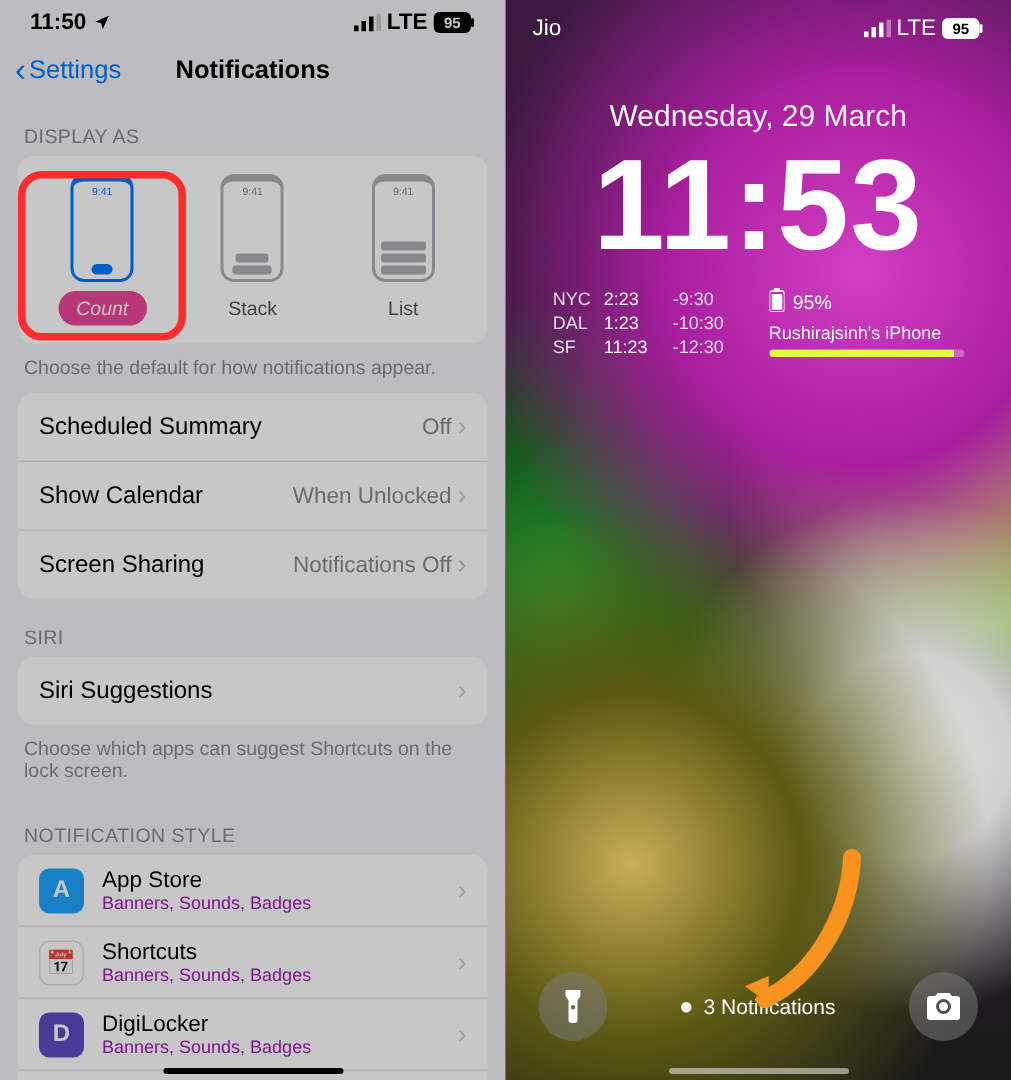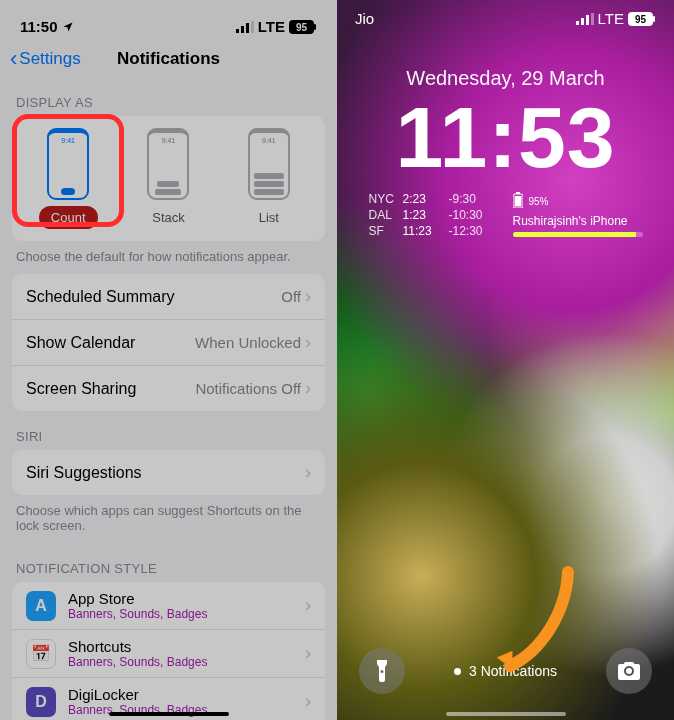--- a/index.html
+++ b/index.html
@@ -1,40 +1,40 @@
 <!DOCTYPE html>
 <html><head>
 <meta charset="utf-8">
 <style>
   * { box-sizing: border-box; margin: 0; padding: 0; }
   body { font-family: -apple-system, Helvetica, Arial, sans-serif; background: #fff; width: 674px; height: 720px; display: flex; }
   .phone { width: 337px; height: 720px; position: relative; overflow: hidden; }
   
   .left { background: #f2f2f7; }
   .dim { position: absolute; inset: 0; background: rgba(0,0,0,0.22); z-index: 5; pointer-events: none; }
-  .status-bar { display: flex; justify-content: space-between; align-items: center; padding: 18px 20px 6px; font-size: 15px; font-weight: 600; }
+  .status-bar { display: flex; justify-content: space-between; align-items: center; padding: 6px 20px 6px; font-size: 15px; font-weight: 600; }
   .status-left { display: flex; align-items: center; gap: 4px; }
   .status-right { display: flex; align-items: center; gap: 4px; }
   .sb-icon svg { display: block; }
   .nav-bar { display: flex; align-items: center; padding: 6px 10px; height: 36px; position: relative; }
   .back { color: #007aff; display: flex; align-items: center; font-size: 17px; }
   .back span.chev { font-size: 22px; margin-right: 2px; line-height: 1; }
   .nav-title { position: absolute; left: 50%; transform: translateX(-50%); font-size: 17px; font-weight: 600; }
   .sect-head { padding: 18px 16px 6px; font-size: 13px; color: #8a8a8e; text-transform: uppercase; letter-spacing: .3px; }
   .card { background: #fff; margin: 0 12px; border-radius: 10px; }
   .display-card { display: flex; padding: 12px 6px 12px; }
   .disp-opt { flex: 1; display: flex; flex-direction: column; align-items: center; gap: 6px; cursor: pointer; }
   .mini-phone { width: 42px; height: 72px; border: 2px solid #b0b0b5; border-top-width: 5px; border-radius: 9px; background: #fff; display: flex; flex-direction: column; align-items: center; justify-content: flex-end; padding-bottom: 3px; gap: 2px; position: relative; }
   .mini-phone.sel { border-color: #007aff; }
   .mini-time { font-size: 7px; color: #888; position: absolute; top: 4px; }
   .mini-phone.sel .mini-time { color: #007aff; }
   .bar-n { width: 30px; height: 6px; background: #b0b0b5; border-radius: 2px; }
   .count-dot { width: 14px; height: 7px; background: #007aff; border-radius: 4px; }
   .pill { padding: 4px 12px; border-radius: 12px; font-size: 13px; }
-  .pill.on { background: #b91c1c; color: #fff; }
+  .pill.on { background: #ec4899; color: #fff; font-style: italic; }
   .pill.off { color: #555; }
   .hint { padding: 8px 16px 10px; font-size: 13px; color: #8a8a8e; }
   .row { display: flex; justify-content: space-between; align-items: center; padding: 12px 14px; border-bottom: .5px solid #e5e5ea; font-size: 16px; cursor: pointer; }
   .row:last-child { border-bottom: none; }
   .row .val { color: #8a8a8e; display: flex; align-items: center; gap: 4px; font-size: 15px; }
   .chev-r { color: #c7c7cc; font-size: 18px; }
   .style-row { display: flex; align-items: center; padding: 8px 14px; border-bottom: .5px solid #e5e5ea; cursor: pointer; }
   .style-row:last-child { border-bottom: none; }
   .app-ic { width: 30px; height: 30px; border-radius: 7px; margin-right: 12px; display: flex; align-items: center; justify-content: center; color:#fff; font-size:16px; font-weight:600; }
   .app-txt { flex: 1; }
@@ -57,21 +57,21 @@
   }
   .right .content { position: absolute; inset: 0; color: #fff; }
   .right .status-bar { color: #fff; font-size: 15px; font-weight: 500; padding: 10px 18px 4px; }
   .ls-date { text-align: center; margin-top: 36px; font-size: 20px; font-weight: 500; opacity: .95; }
   .ls-time { text-align: center; font-size: 86px; font-weight: 700; letter-spacing: 1px; line-height: 1; margin-top: 4px; }
   .widgets { display: flex; justify-content: center; gap: 20px; margin-top: 12px; font-size: 12px; }
   .wclock { display: grid; grid-template-columns: 28px 40px 44px; column-gap: 6px; row-gap: 2px; }
   .wclock span { text-align: left; }
   .wclock .c { opacity: .85; }
   .wbat { display: flex; flex-direction: column; align-items: flex-start; gap: 4px; }
-  .wbat-top { display: flex; align-items: center; gap: 6px; font-size: 10px; }
+  .wbat-top { display: flex; align-items: center; gap: 6px; font-size: 13px; }
   .wbat-bar { width: 130px; height: 5px; background: rgba(255,255,255,0.3); border-radius: 3px; position: relative; overflow: hidden; }
   .wbat-fill { position: absolute; left: 0; top: 0; bottom: 0; background: #e7ff3d; }
   .ls-bottom { position: absolute; bottom: 26px; left: 0; right: 0; display: flex; justify-content: space-between; align-items: center; padding: 0 22px; }
   .circle-btn { width: 46px; height: 46px; border-radius: 50%; background: rgba(120,120,120,0.55); display: flex; align-items: center; justify-content: center; cursor: pointer; }
   .circle-btn svg { fill: #fff; }
   .notif-summary { display: flex; align-items: center; gap: 8px; font-size: 14px; font-weight: 500; cursor: pointer; }
   .notif-dot { width: 7px; height: 7px; background: #fff; border-radius: 50%; }
   .arrow-annot { position: absolute; z-index: 9; pointer-events: none; }
   .right .home-ind { background: #fff; opacity: .5; width: 120px; }
 </style>

